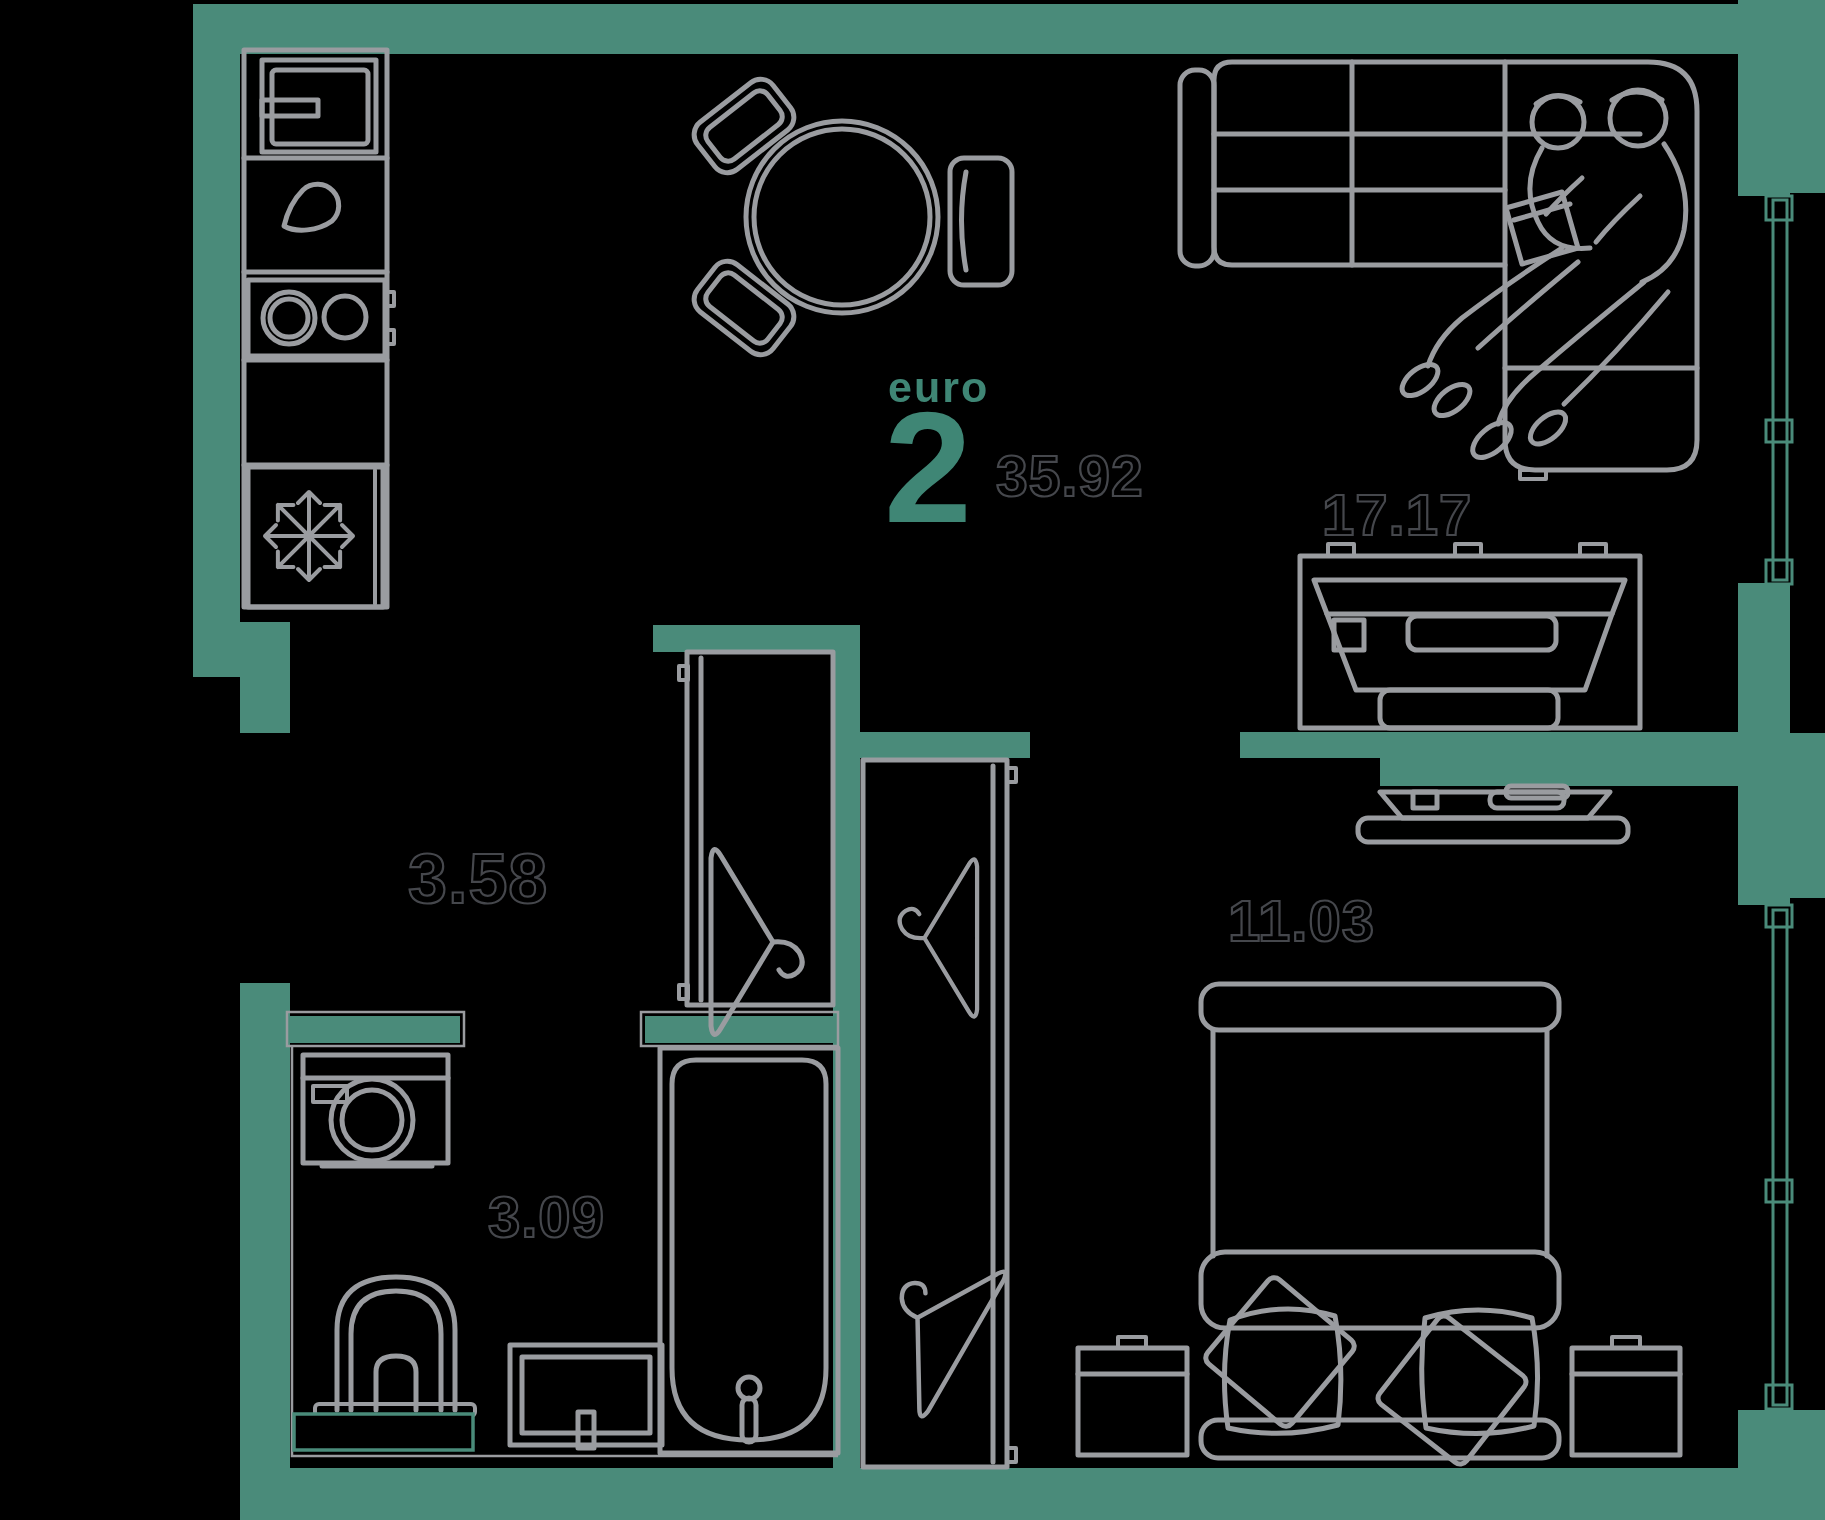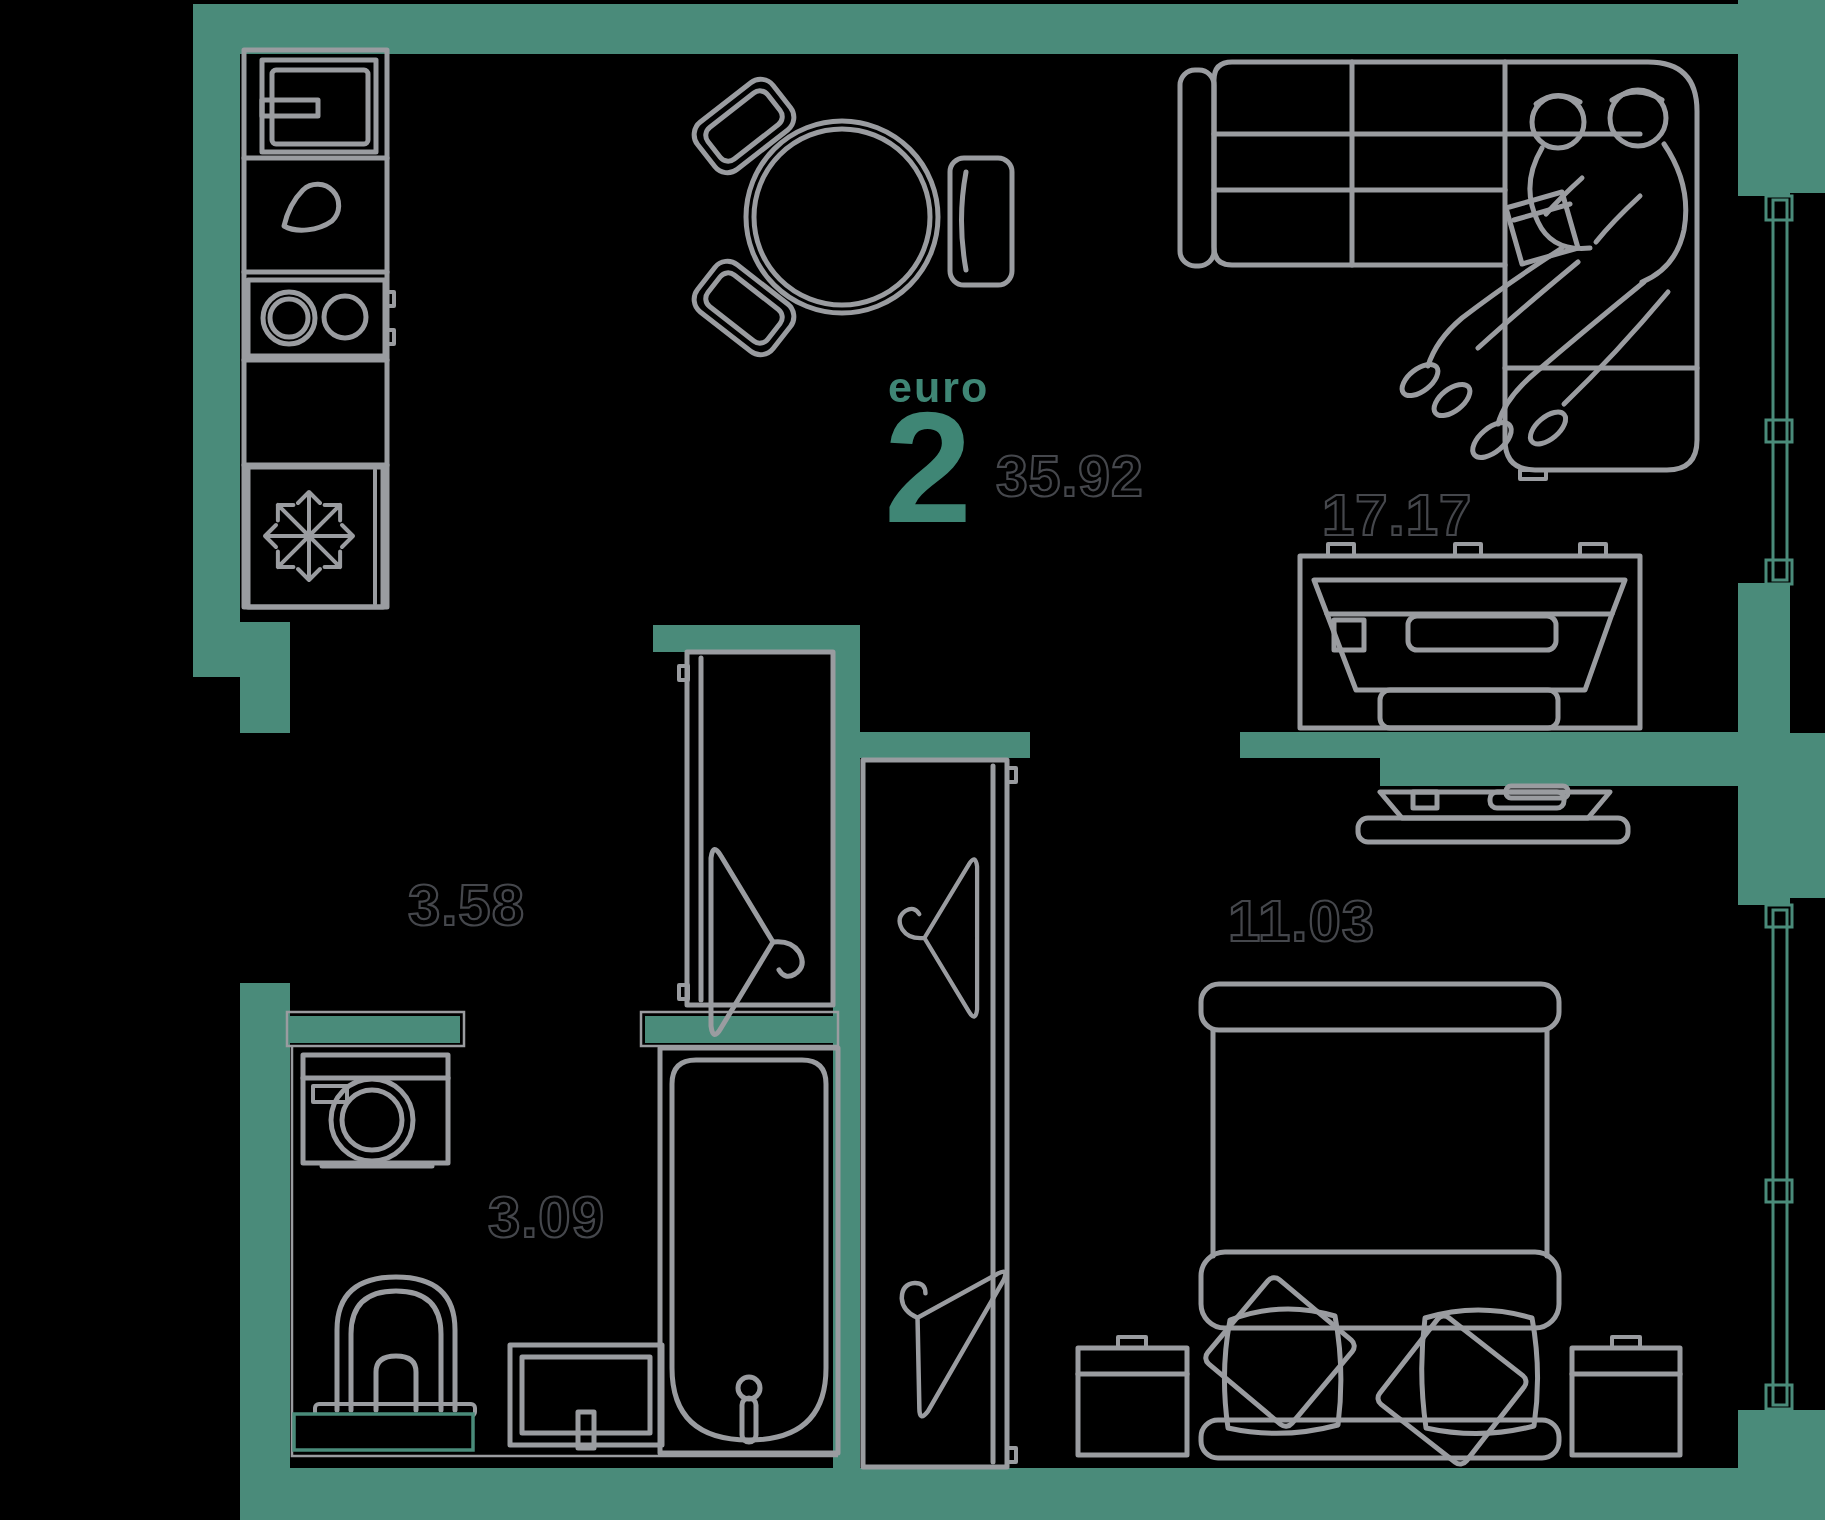--- a/index.html
+++ b/index.html
@@ -17,21 +17,21 @@
   .win{fill:none;stroke:var(--wall);stroke-width:3;}
   .vanity{fill:#000;stroke:var(--wall);stroke-width:3.5;}
   .label{position:absolute;font-weight:bold;color:transparent;
          -webkit-text-stroke:2.2px var(--area-text-outline);
          letter-spacing:1px;line-height:1;white-space:nowrap;}
   .accent{color:var(--accent-text);-webkit-text-stroke:0;}
   #lbl-euro{left:888px;top:366px;font-size:43px;letter-spacing:2px;}
   #lbl-count{left:884px;top:388px;font-size:158px;letter-spacing:0;}
   #lbl-total{left:996px;top:448px;font-size:57px;text-align:right;}
   #lbl-living{left:1322px;top:486px;font-size:58px;}
-  #lbl-hall{left:408px;top:844px;font-size:58px;margin-top:32px;}
+  #lbl-hall{left:408px;top:844px;font-size:70px;}
   #lbl-bath{left:488px;top:1188px;font-size:58px;}
   #lbl-bed{left:1228px;top:892px;font-size:58px;}
 </style>
 </head>
 <body>
 
 <div id="stage">
 <svg width="1825" height="1520" viewBox="0 0 1825 1520">
 
   <defs>

